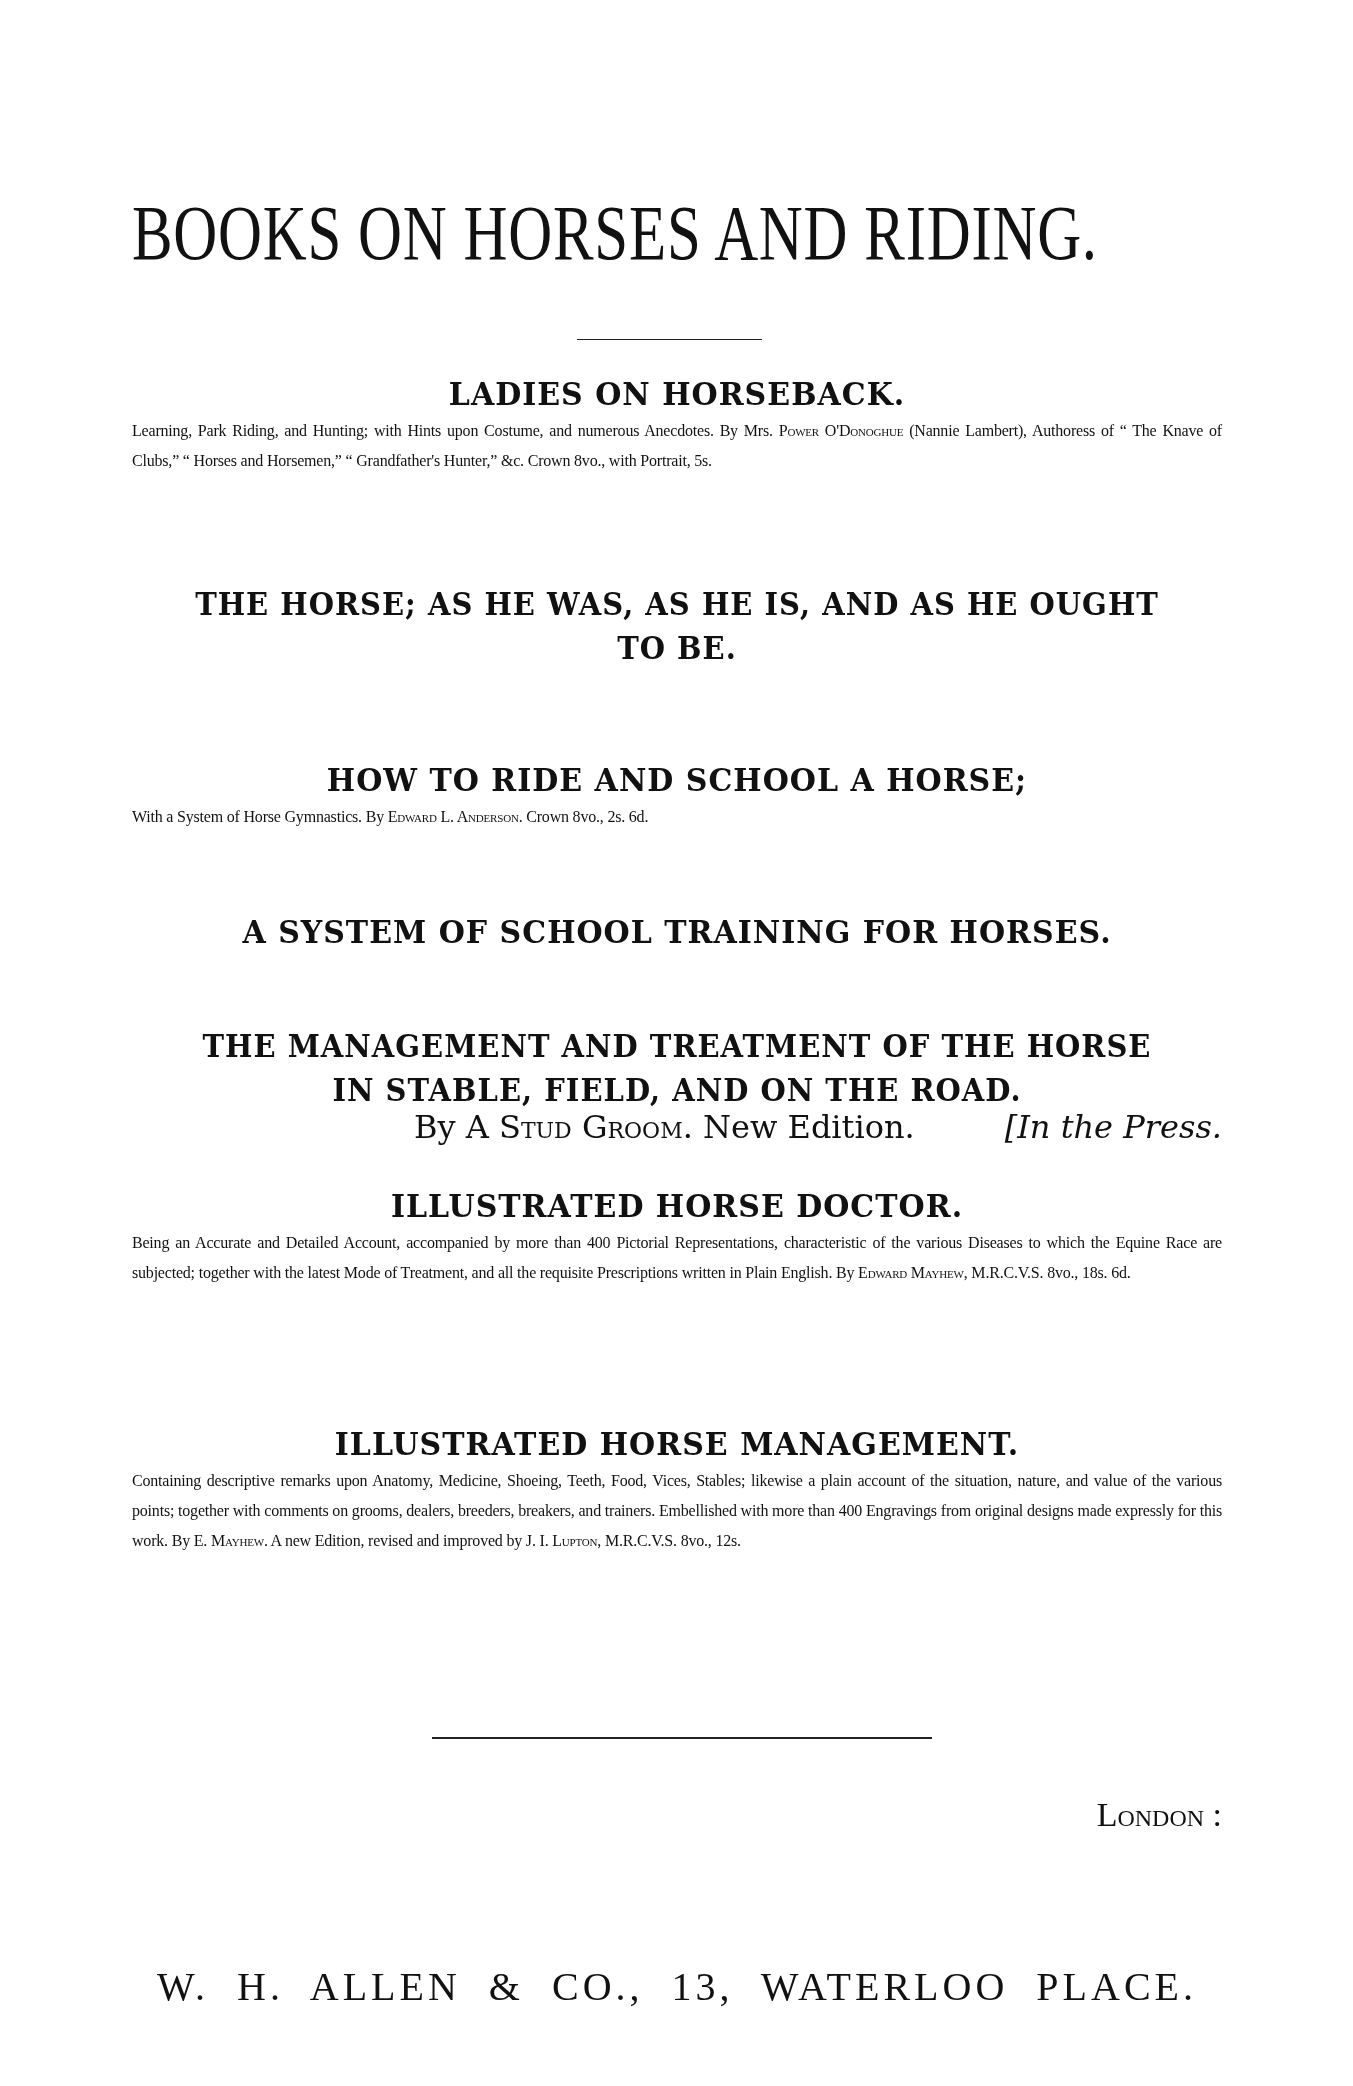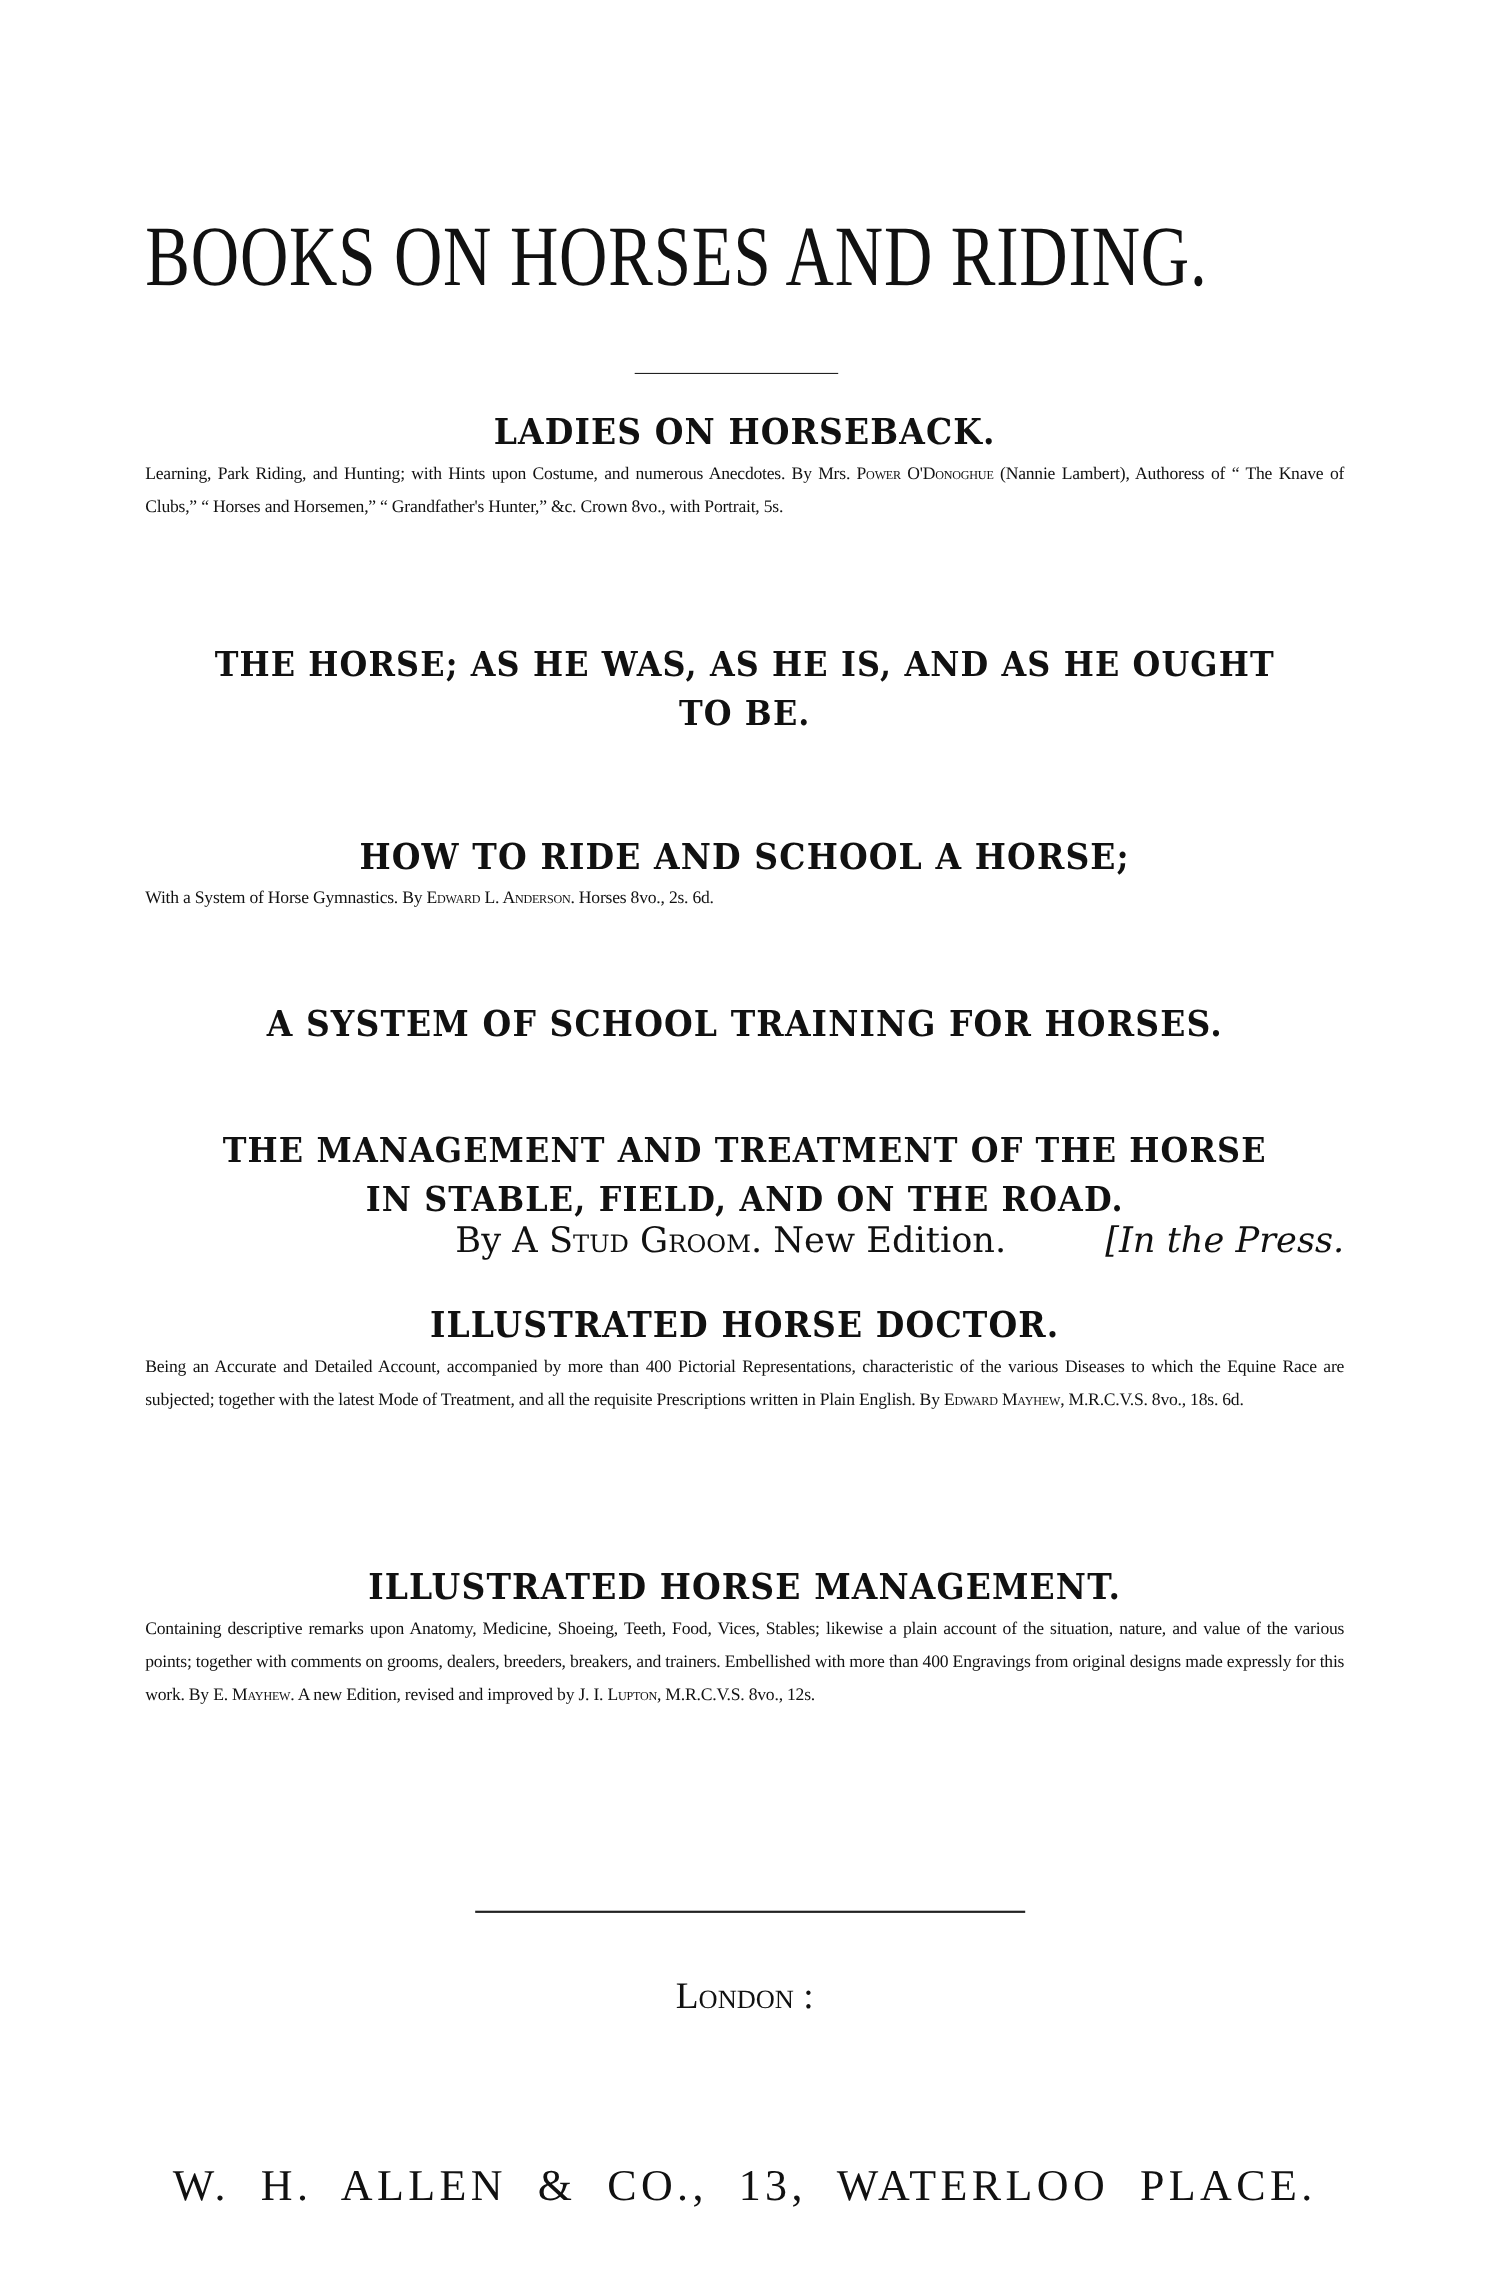--- a/index.html
+++ b/index.html
@@ -25,21 +25,21 @@
   }
   .heading.narrow { font-size: 29px; }
   .body {
     font-family: Liberation Serif, serif; font-size: 16px; line-height: 30px;
     text-align: justify; text-align-last: left; letter-spacing: -0.2px;
   }
   .sc { font-variant: small-caps; }
   .right-note { font-style: italic; }
   .byline-line { text-align: right; font-size: 32px; line-height: 30px; }
   .imprint-city {
-    position: absolute; top: 1796px; left: 0; width: 1090px; text-align: center;
+    position: absolute; top: 1796px; left: 0; width: 1090px; text-align: right;
     font-family: "Liberation Serif", serif; font-size: 34px; font-variant: small-caps;
   }
   .imprint-publisher {
     position: absolute; top: 1963px; left: 0; width: 1090px; text-align: center;
     font-family: "Liberation Serif", serif; font-size: 40px; letter-spacing: 4px;
     word-spacing: 14px; white-space: nowrap;
   }
 </style>
 </head>
 <body>
@@ -54,21 +54,21 @@
     <div class="body"><span>Learning, Park Riding, and Hunting; with Hints upon Costume, and numerous Anecdotes. By Mrs. </span><span class="sc">Power O'Donoghue</span><span> (Nannie Lambert), Authoress of “ The Knave of Clubs,” “ Horses and Horsemen,” “ Grandfather's Hunter,” &amp;c. Crown 8vo., with Portrait, 5s.</span></div>
   </div>
 
   <div class="entry" style="top:582px;">
     <div class="heading narrow">THE HORSE; AS HE WAS, AS HE IS, AND AS HE OUGHT</div>
     <div class="heading narrow">TO BE.</div>
   </div>
 
   <div class="entry" style="top:758px;">
     <div class="heading">HOW TO RIDE AND SCHOOL A HORSE;</div>
-    <div class="body"><span>With a System of Horse Gymnastics. By </span><span class="sc">Edward L. Anderson</span><span>. Horses 8vo., 2s. 6d.</span></div>
+    <div class="body"><span>With a System of Horse Gymnastics. By </span><span class="sc">Edward L. Anderson</span><span>. Crown 8vo., 2s. 6d.</span></div>
   </div>
 
   <div class="entry" style="top:910px;">
     <div class="heading">A SYSTEM OF SCHOOL TRAINING FOR HORSES.</div>
   </div>
 
   <div class="entry" style="top:1024px;">
     <div class="heading narrow">THE MANAGEMENT AND TREATMENT OF THE HORSE</div>
     <div class="heading narrow">IN STABLE, FIELD, AND ON THE ROAD.</div>
     <div class="byline-line"><span>By A </span><span class="sc">Stud Groom</span><span>.   New Edition.</span><span style="display:inline-block;width:90px;"></span><span class="right-note">[In the Press.</span></div>

